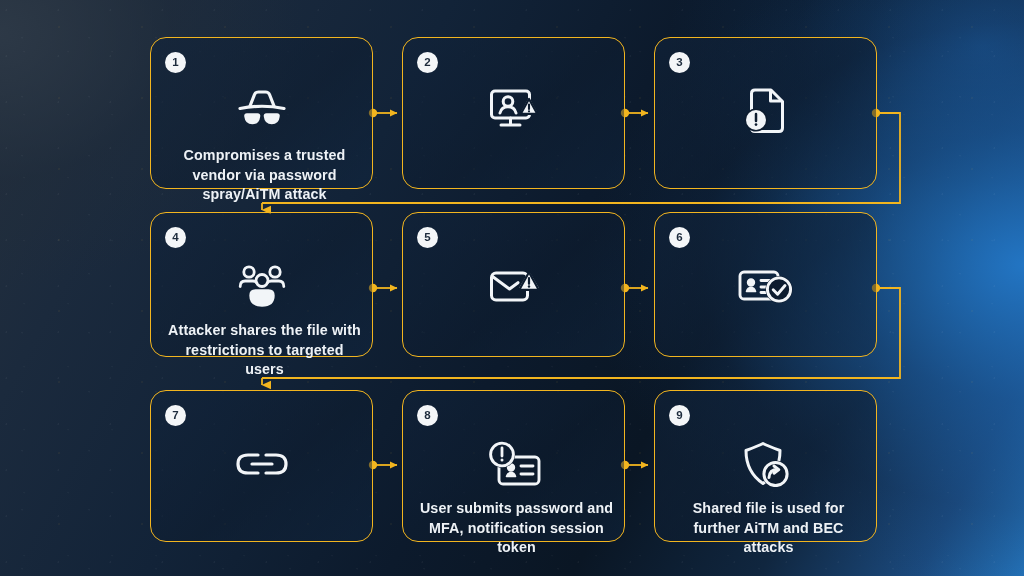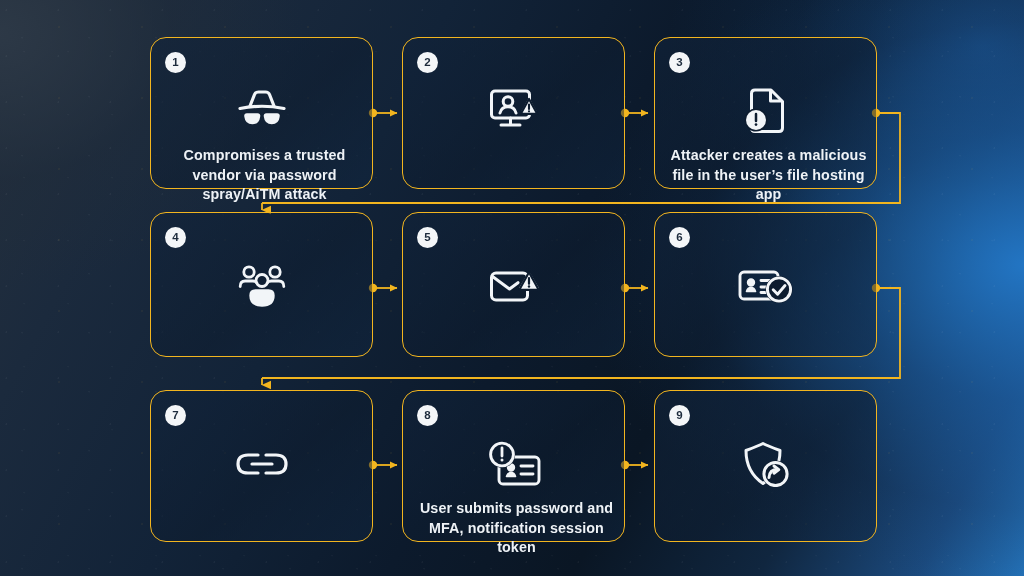--- a/index.html
+++ b/index.html
@@ -178,35 +178,35 @@
     <div class="icon-wrap">
       <svg width="44" height="48" viewBox="0 0 44 48" fill="none" stroke="#f2f5f8" stroke-width="3" stroke-linecap="round" stroke-linejoin="round">
         <path d="M11 3 H27 L38.5 14.5 V41 Q38.5 44.5 35 44.5 H11 Q7.5 44.5 7.5 41 V6.5 Q7.5 3 11 3 Z"></path>
         <path d="M26.5 3.5 V14 H37.5"></path>
         <circle cx="12" cy="33" r="11.5" fill="#0d1c2f" stroke="none"></circle>
         <circle cx="12" cy="33" r="10" fill="#f2f5f8" stroke="none"></circle>
         <path d="M12 27 V34" stroke="#0d1c2f" stroke-width="2.5"></path>
         <circle cx="12" cy="37.6" r="1.35" fill="#0d1c2f" stroke="none"></circle>
       </svg>
     </div>
-    <div class="card-text">Attacker creates a malicious file in the user’s file hosting app</div>
   </div>
 
   <div class="card" style="left:150px; top:212px; width:223px; height:145px;">
     <div class="badge">4</div>
     <div class="icon-wrap">
       <svg width="48" height="44" viewBox="0 0 48 44" fill="none" stroke="#f2f5f8" stroke-width="2.8" stroke-linecap="round" stroke-linejoin="round">
         <circle cx="11" cy="8" r="5.2"></circle>
         <circle cx="37" cy="8" r="5.2"></circle>
         <path d="M2.2 22.5 Q2.2 17 7.2 17 H14.8 Q17.6 17 18.9 19"></path>
         <path d="M45.8 22.5 Q45.8 17 40.8 17 H33.2 Q30.4 17 29.1 19"></path>
         <circle cx="24" cy="16.5" r="6"></circle>
         <path d="M12.5 31.5 Q12.5 26.5 17.5 26.5 H30.5 Q35.5 26.5 35.5 31.5 Q35.5 41.5 24 41.5 Q12.5 41.5 12.5 31.5 Z" fill="#f2f5f8" stroke-width="2.4"></path>
       </svg>
     </div>
+    <div class="card-text">Attacker shares the file with restrictions to targeted users</div>
   </div>
 
   <div class="card" style="left:402px; top:212px; width:223px; height:145px;">
     <div class="badge">5</div>
     <div class="icon-wrap">
       <svg width="50" height="44" viewBox="0 0 50 44" fill="none" stroke="#f2f5f8" stroke-width="3" stroke-linecap="round" stroke-linejoin="round">
         <rect x="2.5" y="9" width="36" height="27" rx="4.5"></rect>
         <path d="M3.5 12.5 L20.5 25 L29 18.7"></path>
         <path d="M31.5 24.5 L48.5 24.5 L40 10 Z" fill="#0d1c2f" stroke-width="3"></path>
         <path d="M30.3 25.8 L49.7 25.8 L40 8.3 Z" fill="#f2f5f8" stroke="#0d1c2f" stroke-width="2.2"></path>
@@ -263,15 +263,16 @@
     <div class="badge">9</div>
     <div class="icon-wrap">
       <svg width="48" height="46" viewBox="0 0 48 46" fill="none" stroke="#f2f5f8" stroke-width="3" stroke-linecap="round" stroke-linejoin="round">
         <path d="M4 9.5 Q17 4.5 21 2.5 Q25 4.5 38 9.5 Q38 31 21 42.5 Q4 31 4 9.5 Z"></path>
         <circle cx="33.5" cy="33" r="13.5" fill="#0d1c2f" stroke="none"></circle>
         <circle cx="33.5" cy="33" r="11.6"></circle>
         <path d="M27 36.5 Q27.5 28.5 35.5 28.5"></path>
         <path d="M32 25 L36.8 28.6 L32 32.2"></path>
       </svg>
     </div>
+    <div class="card-text">Shared file is used for further AiTM and BEC attacks</div>
   </div>
 
 </div>
 
 </body></html>

